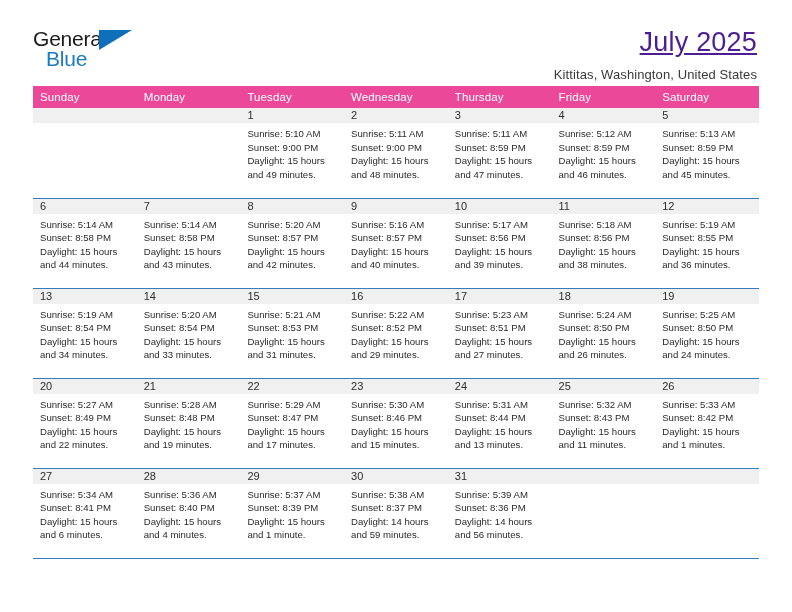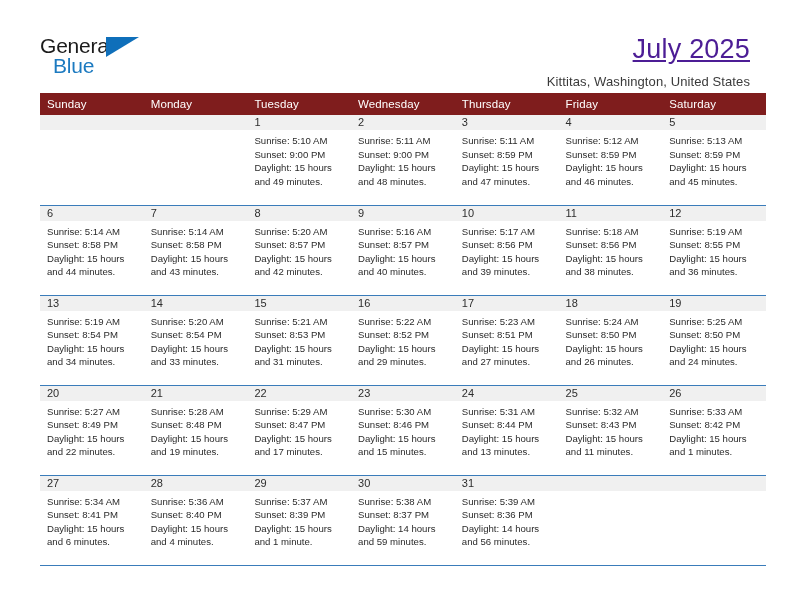--- a/index.html
+++ b/index.html
@@ -6,21 +6,21 @@
   html, body {
     width: 792px;
     height: 612px;
     background: #ffffff;
     font-family: "Liberation Sans", sans-serif;
   }
   .page {
     position: relative;
     width: 792px;
     height: 612px;
-    padding: 8px;
+    padding: 1px;
     overflow: hidden;
   }
 
   
   .top {
     display: flex;
     align-items: flex-start;
     justify-content: space-between;
     padding: 26px 34px 0 32px;
     height: 78px;
@@ -76,21 +76,21 @@
   }
 
   
   .calendar {
     margin: 7px 34px 0 32px;
     width: 726px;
     border-collapse: collapse;
     table-layout: fixed;
   }
   .calendar th {
-    background: #7f1d1d;
+    background: #ec4899;
     color: #ffffff;
     font-size: 11.5px;
     font-weight: normal;
     text-align: left;
     padding: 5px 0 5px 7px;
     height: 21px;
     letter-spacing: 0.1px;
     margin-top: 8px;
   }
   .calendar td {

